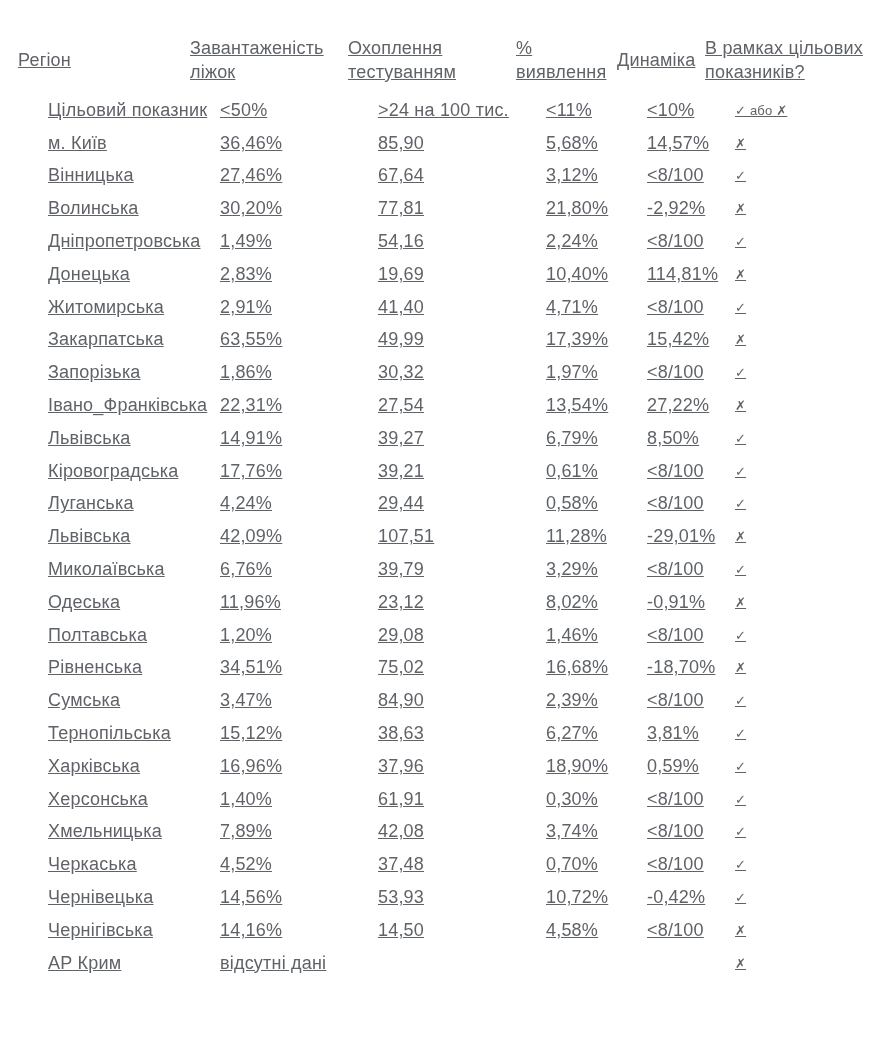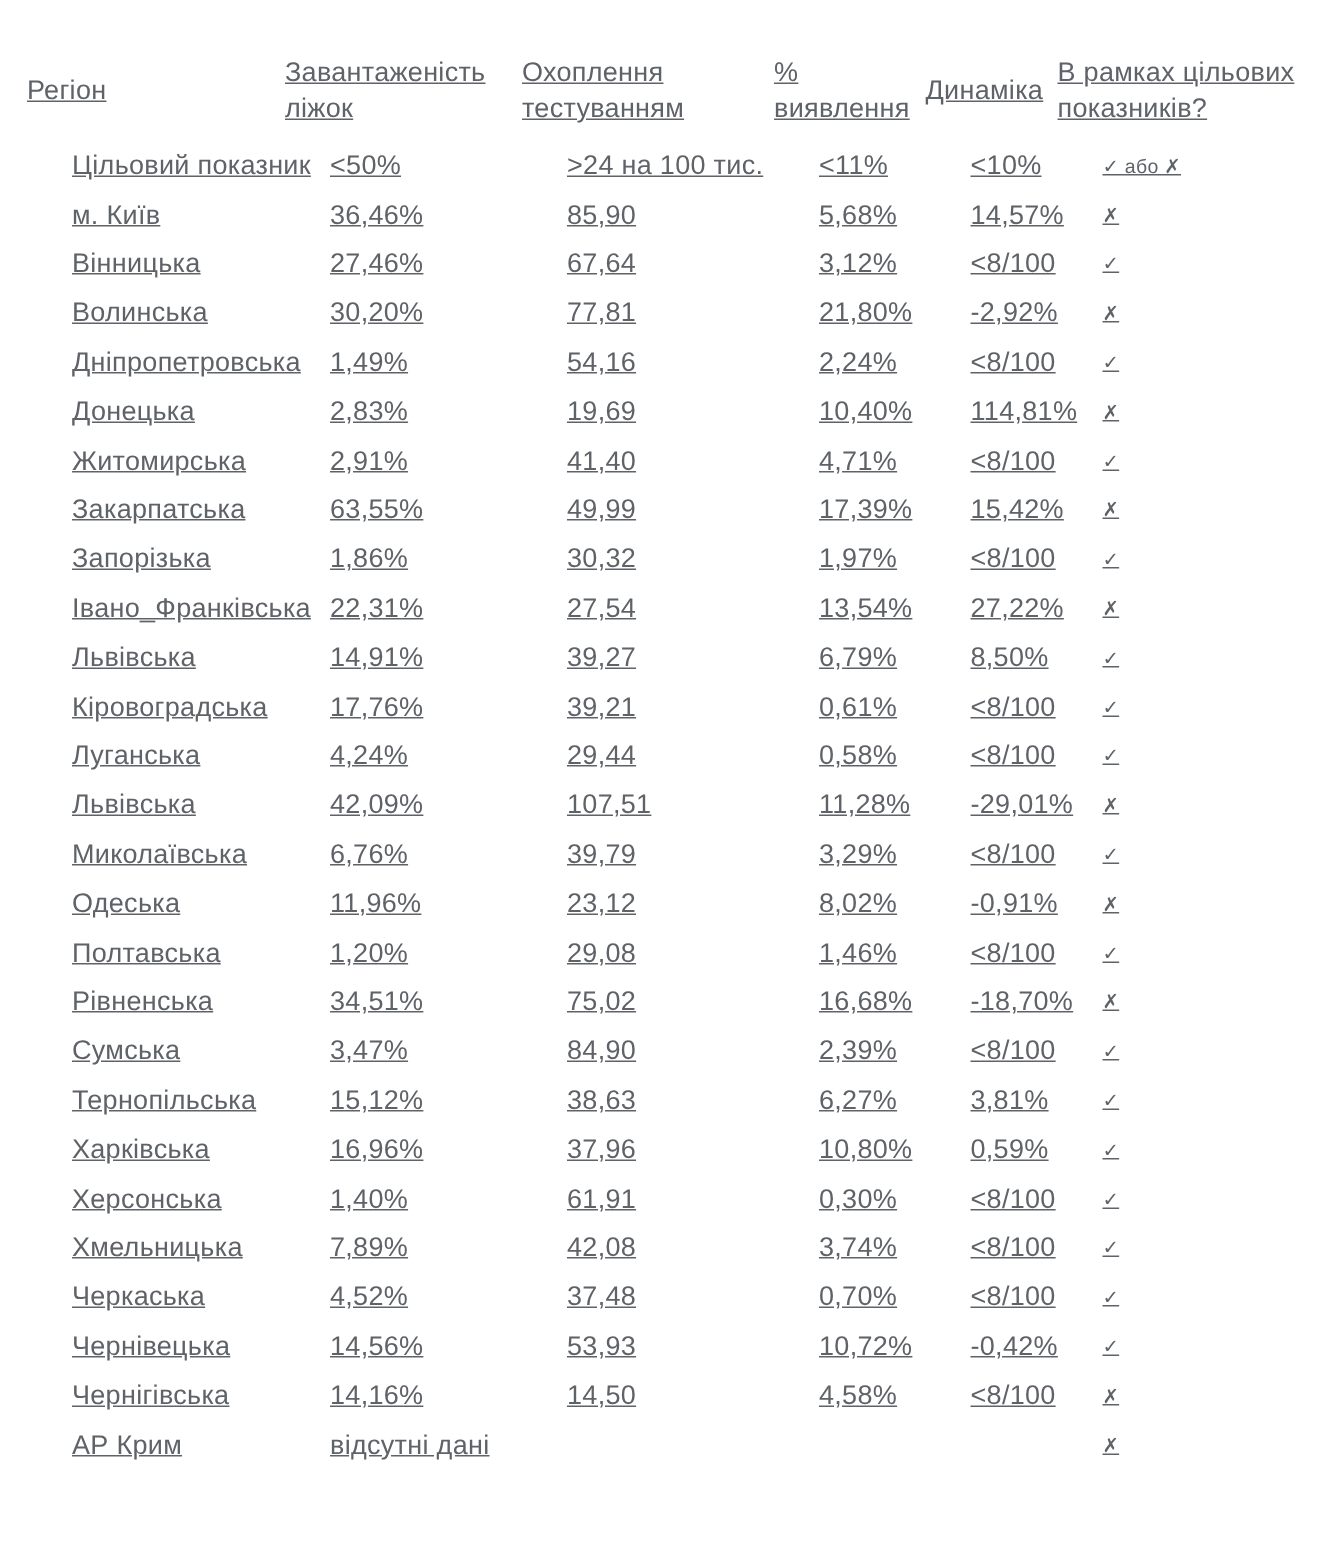--- a/index.html
+++ b/index.html
@@ -229,21 +229,21 @@
         <div class="cell beds">15,12%</div>
         <div class="cell testing">38,63</div>
         <div class="cell detection">6,27%</div>
         <div class="cell dynamics">3,81%</div>
         <div class="cell status">✓</div>
       </div>
       <div class="grid row">
         <div class="cell region">Харківська</div>
         <div class="cell beds">16,96%</div>
         <div class="cell testing">37,96</div>
-        <div class="cell detection">10,80%</div>
+        <div class="cell detection">18,90%</div>
         <div class="cell dynamics">0,59%</div>
         <div class="cell status">✓</div>
       </div>
       <div class="grid row">
         <div class="cell region">Херсонська</div>
         <div class="cell beds">1,40%</div>
         <div class="cell testing">61,91</div>
         <div class="cell detection">0,30%</div>
         <div class="cell dynamics">&lt;8/100</div>
         <div class="cell status">✓</div>

